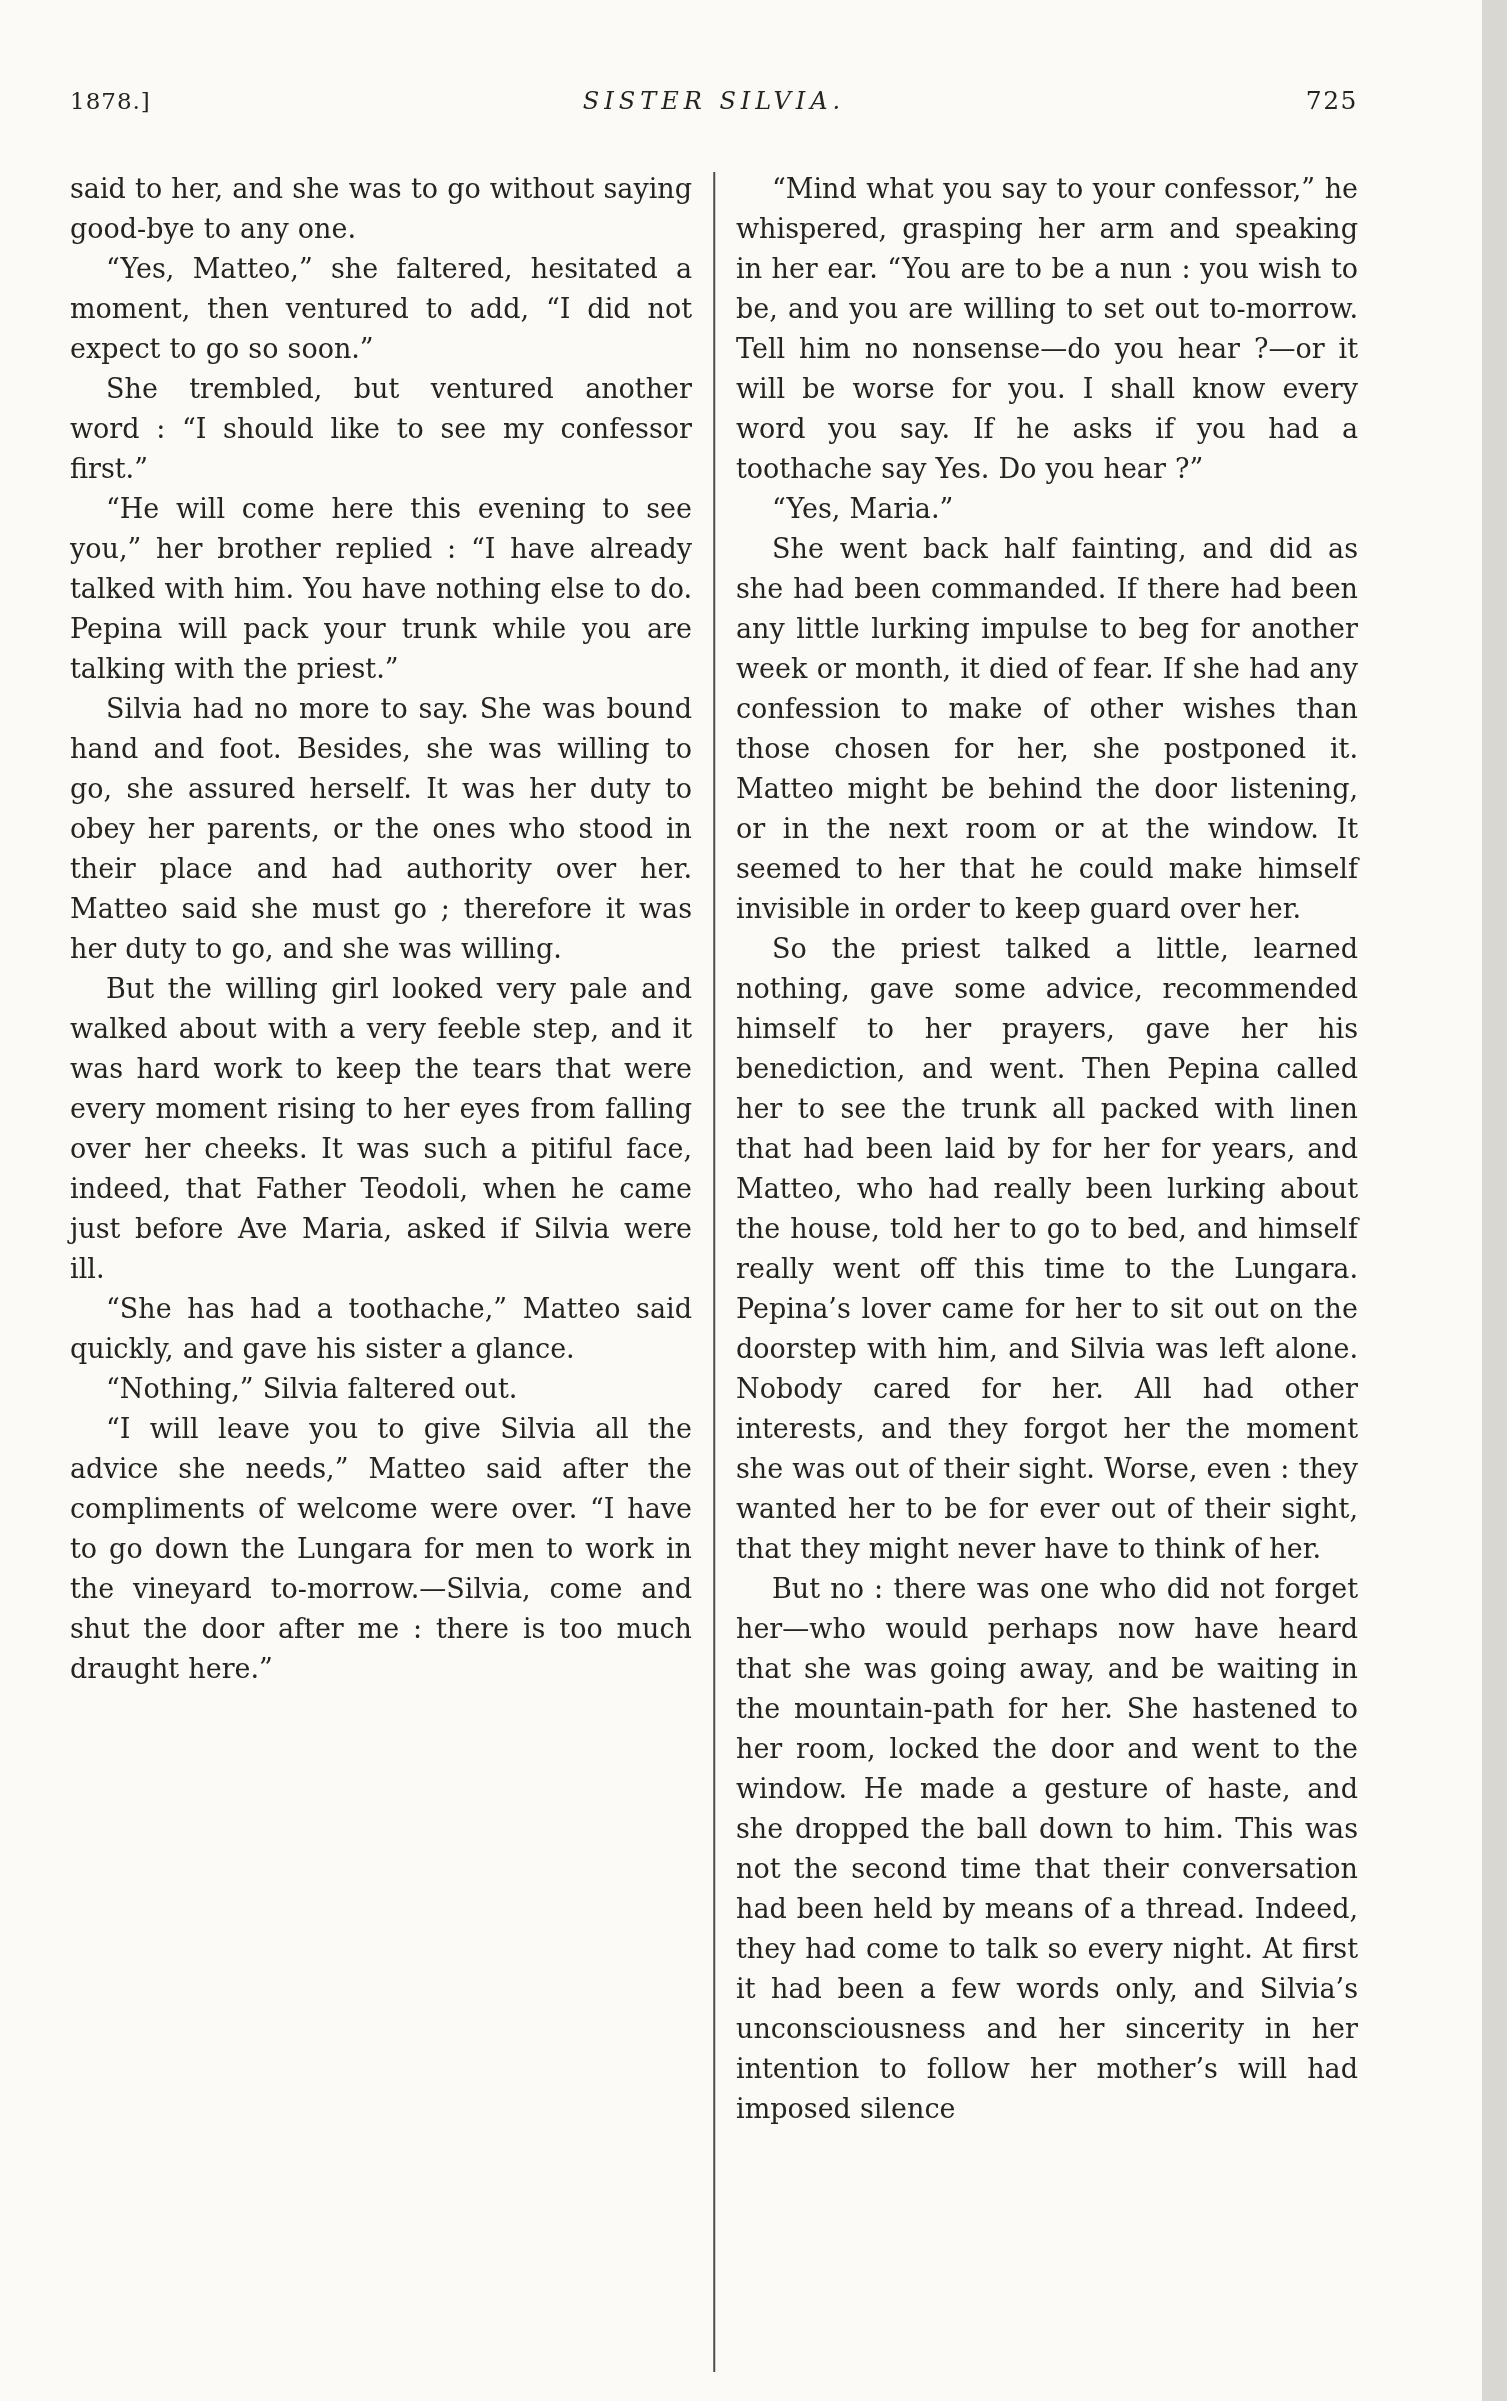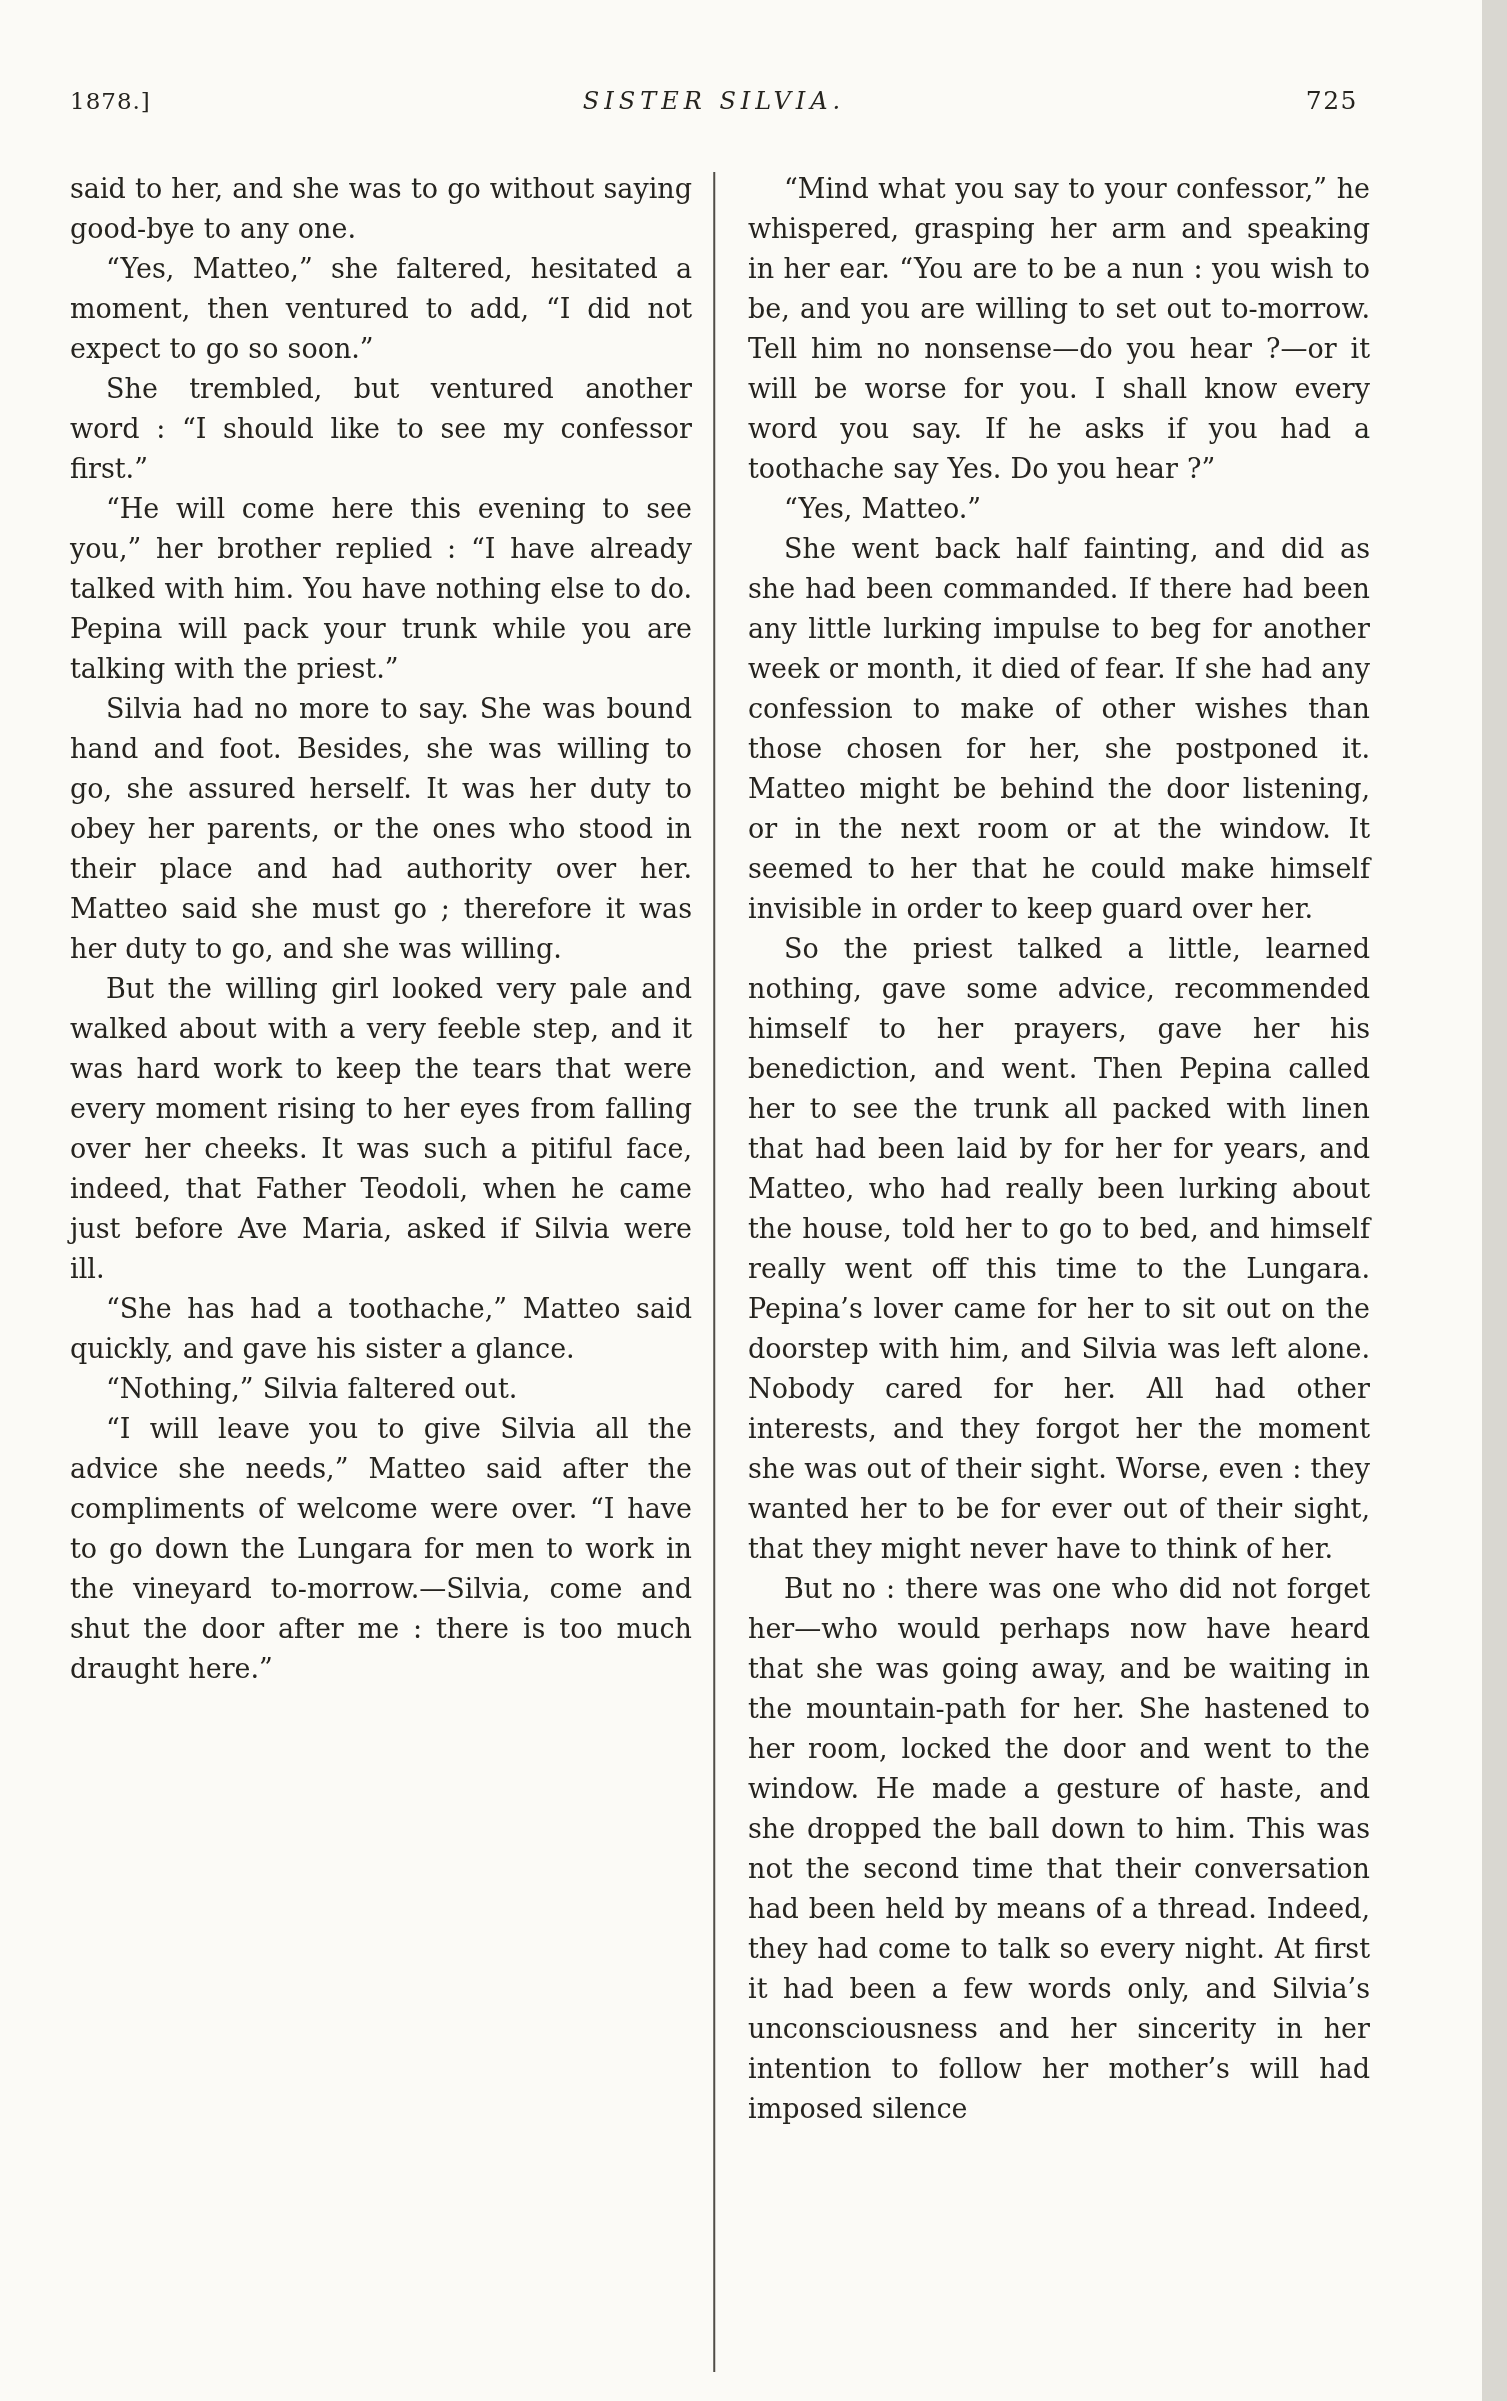--- a/index.html
+++ b/index.html
@@ -42,21 +42,21 @@
     font-size: 25px;
     letter-spacing: 1.5px;
   }
   .columns {
     position: absolute;
     top: 169px;
     left: 70px;
     width: 1288px;
     bottom: 0;
     display: flex;
-    gap: 56px;
+    gap: 44px;
   }
   .column {
     width: 622px;
     flex: 0 0 auto;
   }
   .column p {
     margin: 0;
     font-size: 27px;
     line-height: 40px;
     text-align: justify;
@@ -106,21 +106,21 @@
       <p class="indent">“He will come here this evening to see you,” her brother replied&nbsp;: “I have already talked with him. You have nothing else to do. Pepina will pack your trunk while you are talking with the priest.”</p>
       <p class="indent">Silvia had no more to say. She was bound hand and foot. Besides, she was willing to go, she assured herself. It was her duty to obey her parents, or the ones who stood in their place and had authority over her. Matteo said she must go&nbsp;; therefore it was her duty to go, and she was willing.</p>
       <p class="indent">But the willing girl looked very pale and walked about with a very feeble step, and it was hard work to keep the tears that were every moment rising to her eyes from falling over her cheeks. It was such a pitiful face, indeed, that Father Teodoli, when he came just before Ave Maria, asked if Silvia were ill.</p>
       <p class="indent">“She has had a toothache,” Matteo said quickly, and gave his sister a glance.</p>
       <p class="indent">“Nothing,” Silvia faltered out.</p>
       <p class="indent">“I will leave you to give Silvia all the advice she needs,” Matteo said after the compliments of welcome were over. “I have to go down the Lungara for men to work in the vineyard to-morrow.—Silvia, come and shut the door after me&nbsp;: there is too much draught here.”</p>
     </section>
 
     <section class="column">
       <p class="indent">“Mind what you say to your confessor,” he whispered, grasping her arm and speaking in her ear. “You are to be a nun&nbsp;: you wish to be, and you are willing to set out to-morrow. Tell him no nonsense—do you hear&nbsp;?—or it will be worse for you. I shall know every word you say. If he asks if you had a toothache say Yes. Do you hear&nbsp;?”</p>
-      <p class="indent">“Yes, Matteo.”</p>
+      <p class="indent">“Yes, Maria.”</p>
       <p class="indent">She went back half fainting, and did as she had been commanded. If there had been any little lurking impulse to beg for another week or month, it died of fear. If she had any confession to make of other wishes than those chosen for her, she postponed it. Matteo might be behind the door listening, or in the next room or at the window. It seemed to her that he could make himself invisible in order to keep guard over her.</p>
       <p class="indent">So the priest talked a little, learned nothing, gave some advice, recommended himself to her prayers, gave her his benediction, and went. Then Pepina called her to see the trunk all packed with linen that had been laid by for her for years, and Matteo, who had really been lurking about the house, told her to go to bed, and himself really went off this time to the Lungara. Pepina’s lover came for her to sit out on the doorstep with him, and Silvia was left alone. Nobody cared for her. All had other interests, and they forgot her the moment she was out of their sight. Worse, even&nbsp;: they wanted her to be for ever out of their sight, that they might never have to think of her.</p>
       <p class="indent">But no&nbsp;: there was one who did not forget her—who would perhaps now have heard that she was going away, and be waiting in the mountain-path for her. She hastened to her room, locked the door and went to the window. He made a gesture of haste, and she dropped the ball down to him. This was not the second time that their conversation had been held by means of a thread. Indeed, they had come to talk so every night. At first it had been a few words only, and Silvia’s unconsciousness and her sincerity in her intention to follow her mother’s will had imposed silence</p>
     </section>
   </div>
 
   <div class="scan-artifact artifact-1"></div>
   <div class="scan-artifact artifact-2"></div>
   <div class="scan-artifact artifact-3"></div>
 

